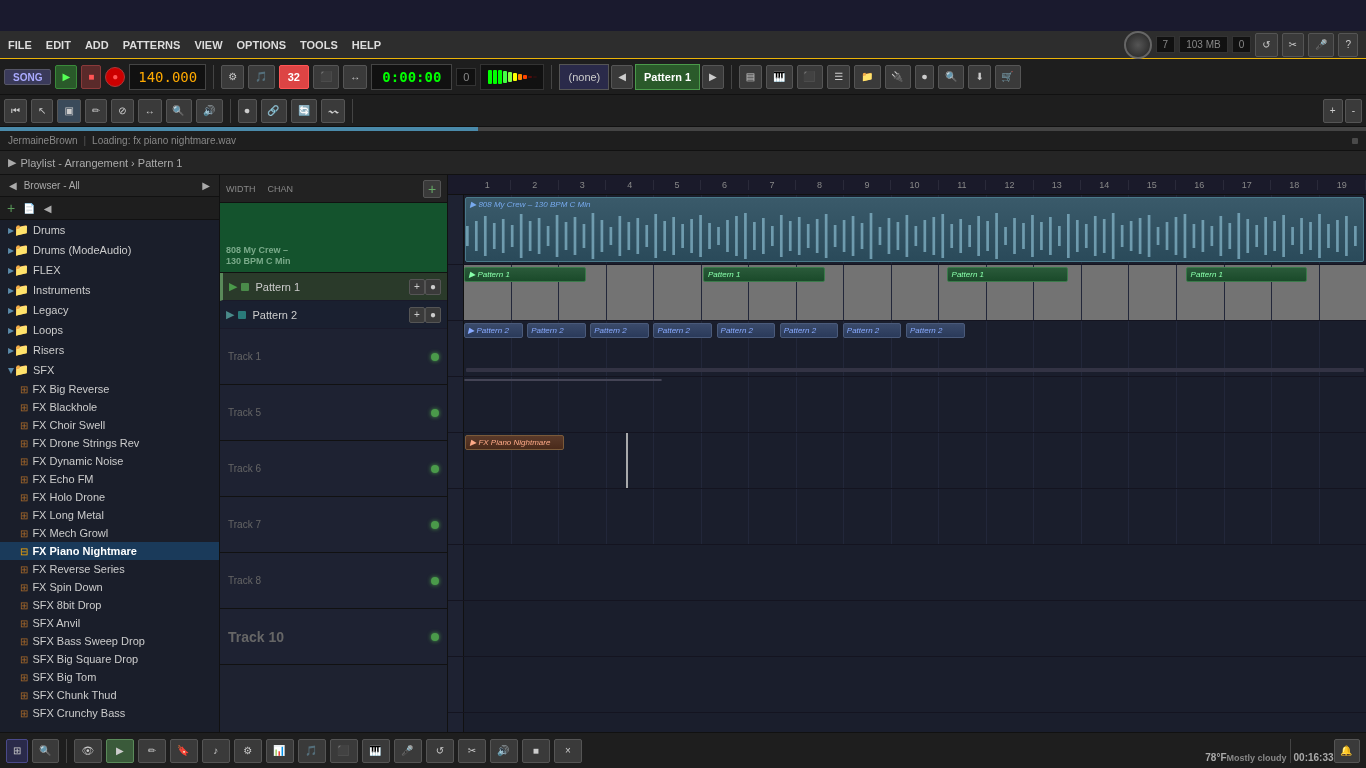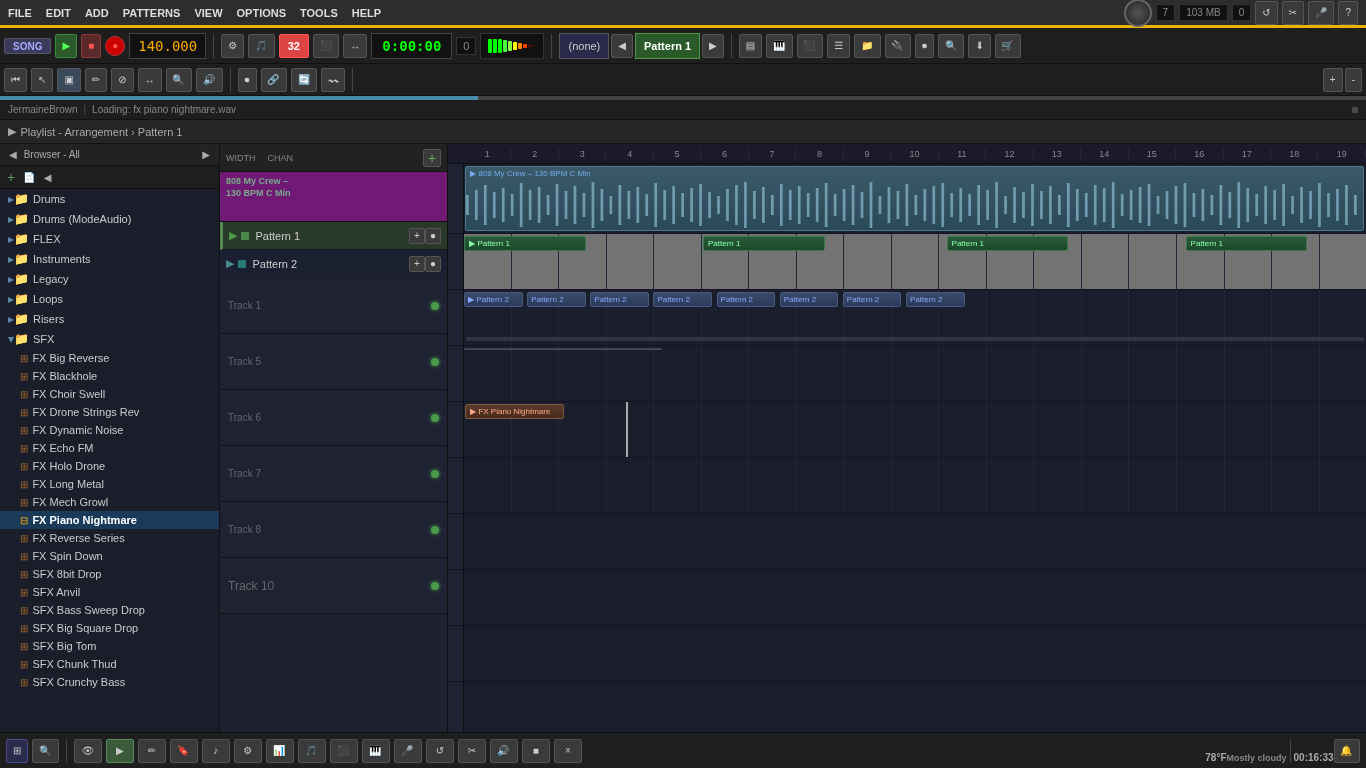--- a/index.html
+++ b/index.html
@@ -5,21 +5,22 @@
     * { margin: 0; padding: 0; box-sizing: border-box; }
     body { width: 1366px; height: 768px; overflow: hidden; background: #1a1a2e; font-family: 'Arial', sans-serif; font-size: 11px; color: #ccc; }
 
     
     #menu-bar {
       background: #2d2d2d;
       height: 28px;
       display: flex;
       align-items: center;
       padding: 0 8px;
-      border-bottom: 3px solid #eab308;
+      border-bottom: 1px solid #eab308;
+      margin-top: 31px;
     }
     .menu-item {
       color: #ddd;
       font-size: 11px;
       font-weight: bold;
       margin-right: 14px;
       cursor: pointer;
       text-transform: uppercase;
     }
 
@@ -499,21 +500,21 @@
     <div style="display:flex;flex:1;overflow:hidden;">
 
       <div id="pattern-panel">
         <div id="pattern-panel-header">
           <div style="font-size:9px;color:#888;">WIDTH</div>
           <div style="font-size:9px;color:#888;margin-left:8px;">CHAN</div>
           <div style="flex:1;"></div>
           <div class="tb-btn" style="width:18px;height:18px;padding:0;font-size:14px;color:#6a6;">+</div>
         </div>
 
-        <div style="height:50px;background:#701a75;border-bottom:1px solid #111;padding:4px 6px;display:flex;flex-direction:column;justify-content:flex-start;">
+        <div style="height:70px;background:#14532d;border-bottom:1px solid #111;padding:4px 6px;display:flex;flex-direction:column;justify-content:flex-end;">
           <div style="font-size:9px;color:#7aaa8a;font-weight:bold;line-height:1.3;">808 My Crew –<br>130 BPM C Min</div>
         </div>
 
         <div class="pattern-list-item active">
           <span style="color:#4a9a4a;margin-right:4px;">▶</span>
           <div class="pattern-dot dot-green"></div>
           <span>Pattern 1</span>
           <div style="flex:1"></div>
           <div class="tb-btn" style="width:16px;height:16px;padding:0;font-size:10px;">+</div>
           <div class="tb-btn" style="width:16px;height:16px;padding:0;font-size:10px;">●</div>
@@ -553,21 +554,21 @@
         </div>
 
         <div style="height:56px;background:#1e2232;border-bottom:1px solid #111;display:flex;align-items:center;padding:0 8px;">
           <span style="font-size:10px;color:#666;">Track 8</span>
           <div style="flex:1;"></div>
           <div style="width:8px;height:8px;border-radius:50%;background:#4a9a4a;box-shadow:0 0 4px #4a9a4a;"></div>
         </div>
 
 
         <div style="height:56px;background:#1e2232;border-bottom:1px solid #111;display:flex;align-items:center;padding:0 8px;">
-          <span style="font-size:12px;color:#666;">Track 10</span>
+          <span style="font-size:14px;color:#666;font-weight:bold;">Track 10</span>
           <div style="flex:1;"></div>
           <div style="width:8px;height:8px;border-radius:50%;background:#4a9a4a;box-shadow:0 0 4px #4a9a4a;"></div>
         </div>
       </div>
 
       <div id="timeline-wrapper" style="flex:1;display:flex;flex-direction:column;overflow:hidden;">
 
         <div id="timeline-header">
           <div style="width:16px;background:#1a1a2a;border-right:1px solid #111;"></div>
           <div style="flex:1;display:flex;">
@@ -586,21 +587,21 @@
             <div class="tl-number">13</div>
             <div class="tl-number">14</div>
             <div class="tl-number">15</div>
             <div class="tl-number">16</div>
             <div class="tl-number">17</div>
             <div class="tl-number">18</div>
             <div class="tl-number">19</div>
           </div>
         </div>
 
-        <div id="tracks-area" style="flex:1;overflow-y:auto;overflow-x:hidden;">
+        <div id="tracks-area" style="flex:1;overflow-y:auto;overflow-x:hidden;font-style:italic;">
 
           <div style="height:70px;border-bottom:1px solid #141420;display:flex;">
             <div style="width:16px;background:#1e2232;border-right:1px solid #111;flex-shrink:0;"></div>
             <div style="flex:1;background:#1a1e2c;position:relative;">
 
               <div style="position:absolute;top:0;left:0;right:0;bottom:0;display:flex;">
                 <div style="flex:1;border-right:1px solid #22273a;"></div>
                 <div style="flex:1;border-right:1px solid #22273a;"></div>
                 <div style="flex:1;border-right:1px solid #22273a;"></div>
                 <div style="flex:1;border-right:1px solid #22273a;"></div>

